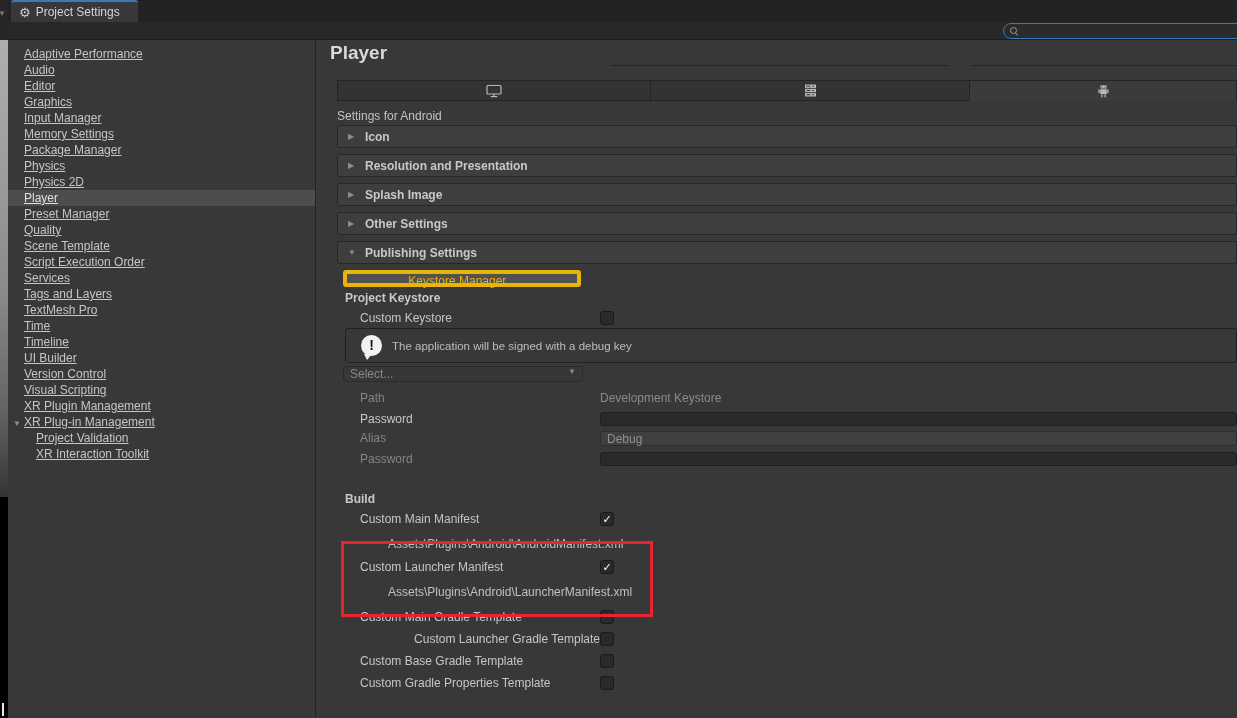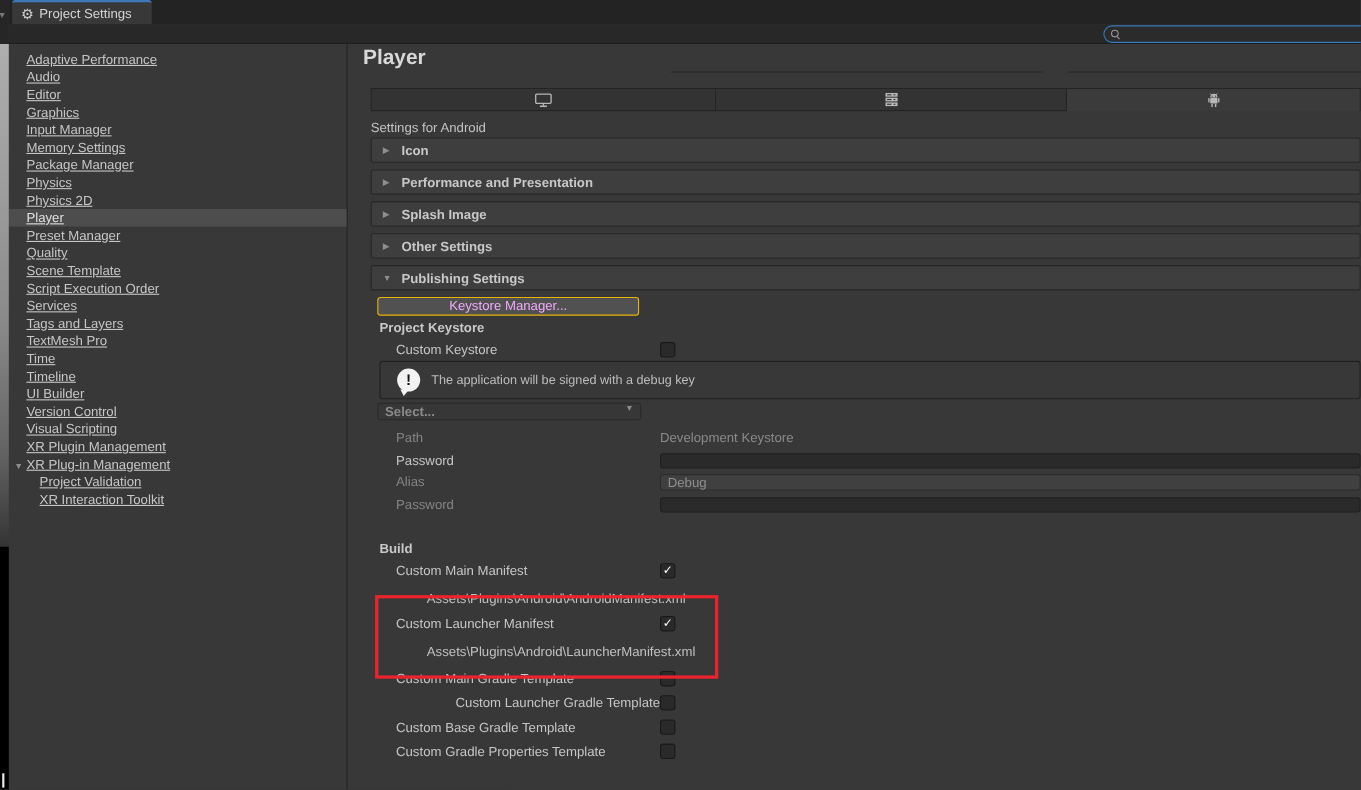--- a/index.html
+++ b/index.html
@@ -63,22 +63,22 @@
   .section-header {
     margin-left:7px; width:900px; height:23px; margin-bottom:6px;
     background:#3e3e3e; border:1px solid #272727; border-radius:2px;
     display:flex; align-items:center; padding-left:10px; gap:7px;
     font-weight:bold; color:#c8c8c8; cursor:default;
   }
   .section-header .chev { font-size:8px; color:#8e8e8e; width:10px; }
 
   .keystore-btn {
     margin-left:13px; margin-top:0; width:238px; height:17px;
-    background:#515151; border:1px solid #eab308; border-radius:3px;
-    color:#f0abfc; font-size:12px; text-align:center; line-height:15px; cursor:default;
+    background:#515151; border:4px solid #eab308; border-radius:3px;
+    color:#eab308; font-size:12px; text-align:center; line-height:15px; cursor:default;
   }
   .group-heading { margin-left:15px; margin-top:4px; height:15px; font-weight:bold; color:#c8c8c8; }
   .form-row { display:flex; align-items:center; padding-left:30px; height:16px; margin-top:4px; }
   .form-label { width:240px; color:#c6c6c6; }
   .form-label.disabled { color:#848484; }
   .checkbox { width:14px; height:14px; background:#2a2a2a; border:1px solid #191919; border-radius:3px;
     display:flex; align-items:center; justify-content:center; color:#fff; font-size:11px; font-weight:bold; line-height:1; }
   .field-dark { flex:1; height:14px; background:#2a2a2a; border:1px solid #1f1f1f; border-radius:3px; margin-right:0; }
   .field-light { flex:1; height:15px; background:#404040; border:1px solid #2c2c2c; border-radius:3px; color:#8f8f8f; padding-left:6px; line-height:14px; }
   .value-disabled { color:#8a8a8a; }
@@ -89,21 +89,21 @@
     display:flex; align-items:center; gap:10px; padding-left:15px; color:#bdbdbd; font-size:11.5px;
   }
   .info-bubble { position:relative; width:21px; height:21px; background:#f2f2f2; border-radius:50%;
     color:#141414; font-weight:bold; font-size:14px; text-align:center; line-height:21px; }
   .info-bubble::after { content:""; position:absolute; left:3px; bottom:-4px; width:0; height:0;
     border-left:3px solid transparent; border-right:5px solid transparent; border-top:6px solid #f2f2f2; }
 
   .select-ctl {
     margin-left:13px; margin-top:3px; width:240px; height:16px;
     background:#373737; border:1px solid #2b2b2b; border-radius:3px;
-    display:flex; align-items:flex-start; color:#8a8a8a; padding:0 6px;font-weight:bold;
+    display:flex; align-items:flex-start; color:#8a8a8a; padding:0 6px;
   }
   .select-ctl .sel-label { flex:1; }
   .select-ctl .dd-arrow { font-size:8px; color:#8a8a8a; }
 
   .hint-text { margin-left:15px; margin-top:3px; height:12px; font-size:11px; color:#9a9a9a; }
 
   .path-line { padding-left:58px; height:14px; margin-top:10px; color:#c0c0c0; }
 
   
   .annotation-rect { position:absolute; left:341px; top:541px; width:312px; height:76px; border:3px solid #e8242c; z-index:9; pointer-events:none; }
@@ -210,21 +210,21 @@
   </div>
 
   <div class="settings-for">Settings for Android</div>
 
   <div class="section-header">
     <span class="chev">▶</span>
     <span>Icon</span>
   </div>
   <div class="section-header">
     <span class="chev">▶</span>
-    <span>Performance and Presentation</span>
+    <span>Resolution and Presentation</span>
   </div>
   <div class="section-header">
     <span class="chev">▶</span>
     <span>Splash Image</span>
   </div>
   <div class="section-header">
     <span class="chev">▶</span>
     <span>Other Settings</span>
   </div>
   <div class="section-header">

